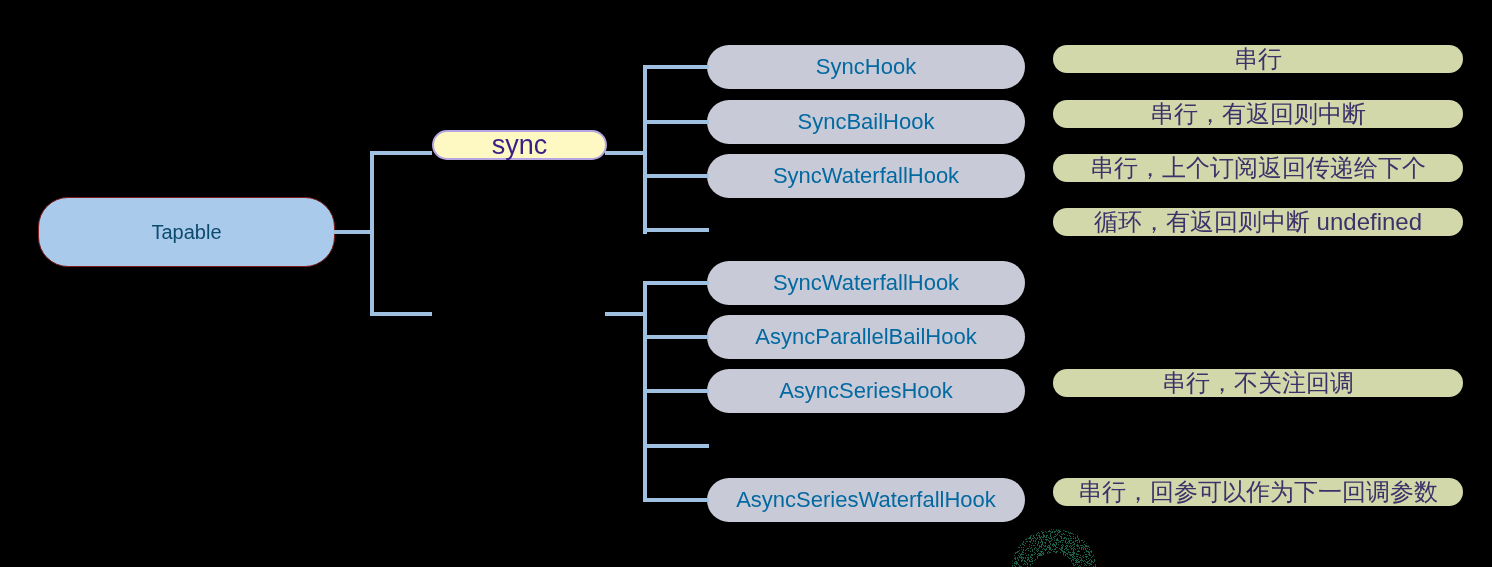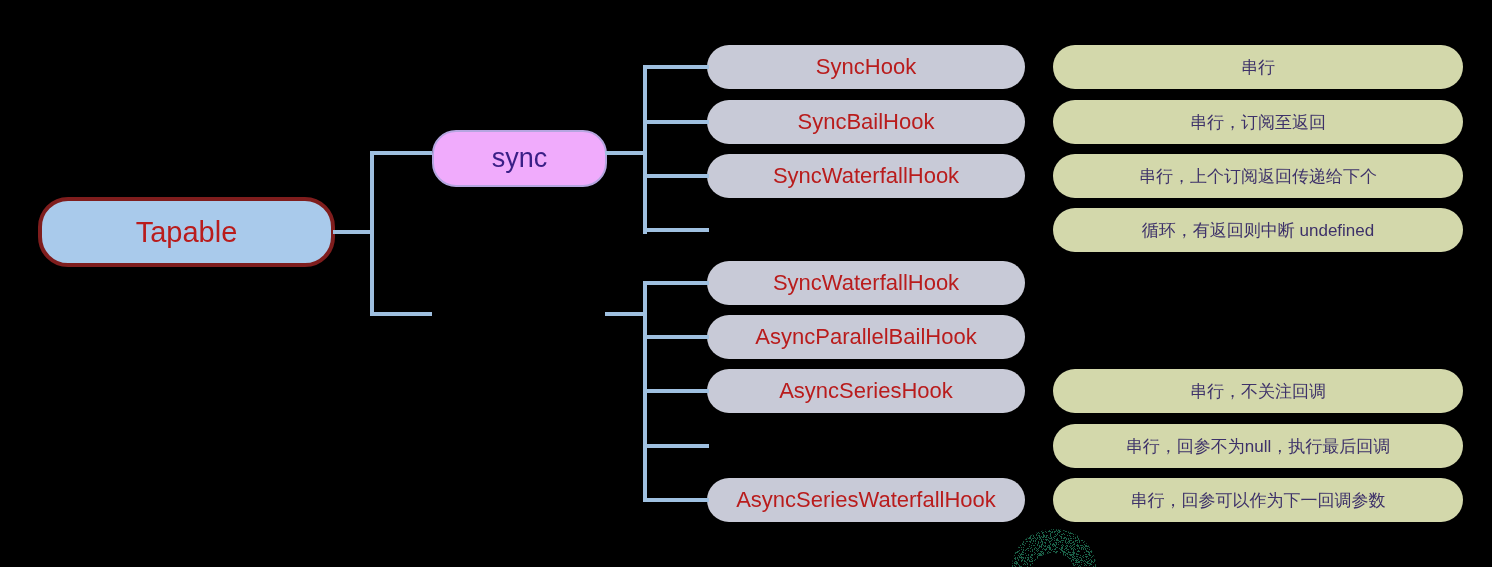--- a/index.html
+++ b/index.html
@@ -20,49 +20,49 @@
     display: flex;
     align-items: center;
     justify-content: center;
     box-sizing: border-box;
     white-space: nowrap;
   }
   .pill.root {
     left: 38px; top: 197px;
     width: 297px; height: 70px;
     background: #a9caeb;
-    border: 4px solid #7f1d1d;
+    border: 1px solid #7f1d1d;
     border-radius: 30px;
-    color: #b91c1c;
-    font-size: 29px;
+    color: #0c4a6e;
+    font-size: 20px;
   }
   .pill.branch {
     left: 432px;
-    width: 175px; height: 57px;
-    background: #f0abfc;
+    width: 175px; height: 30px;
+    background: #fef9c3;
     border: 2px solid #b5a5e0;
     border-radius: 24px;
     color: #3a1f86;
     font-size: 27px;
   }
   .pill.hook {
     left: 707px;
     width: 318px; height: 44px;
     background: #c8cad7;
     border-radius: 22px;
-    color: #b91c1c;
+    color: #0369a1;
     font-size: 22px;
   }
   .pill.desc {
     left: 1053px;
-    width: 410px; height: 44px;
+    width: 410px; height: 28px;
     background: #d3d8ab;
     border-radius: 22px;
     color: #3d3169;
-    font-size: 17px;
+    font-size: 24px;
   }
   .conn {
     position: absolute;
     background: #9fc0e0;
   }
   .watermark {
     position: absolute;
     left: 1000px; top: 528px;
     width: 110px; height: 39px;
     opacity: 0.9;
@@ -80,26 +80,25 @@
   <div class="pill hook" style="top:45px">SyncHook</div>
   <div class="pill hook" style="top:100px">SyncBailHook</div>
   <div class="pill hook" style="top:154px">SyncWaterfallHook</div>
 
   <div class="pill hook" style="top:261px">SyncWaterfallHook</div>
   <div class="pill hook" style="top:315px">AsyncParallelBailHook</div>
   <div class="pill hook" style="top:369px">AsyncSeriesHook</div>
   <div class="pill hook" style="top:478px">AsyncSeriesWaterfallHook</div>
 
   <div class="pill desc" style="top:45px">串行</div>
-  <div class="pill desc" style="top:100px">串行，订阅至返回</div>
+  <div class="pill desc" style="top:100px">串行，有返回则中断</div>
   <div class="pill desc" style="top:154px">串行，上个订阅返回传递给下个</div>
   <div class="pill desc" style="top:208px">循环，有返回则中断 undefined</div>
 
   <div class="pill desc" style="top:369px">串行，不关注回调</div>
-  <div class="pill desc" style="top:424px">串行，回参不为null，执行最后回调</div>
   <div class="pill desc" style="top:478px">串行，回参可以作为下一回调参数</div>
 
   <div class="conn" style="left:333px; top:230px; width:40px; height:4px"></div>
   <div class="conn" style="left:370px; top:151px; width:4px;  height:165px"></div>
   <div class="conn" style="left:370px; top:151px; width:62px; height:4px"></div>
   <div class="conn" style="left:370px; top:312px; width:62px; height:4px"></div>
 
   <div class="conn" style="left:605px; top:151px; width:42px; height:4px"></div>
   <div class="conn" style="left:643px; top:65px;  width:4px;  height:169px"></div>
   <div class="conn" style="left:643px; top:65px;  width:66px; height:4px"></div>

